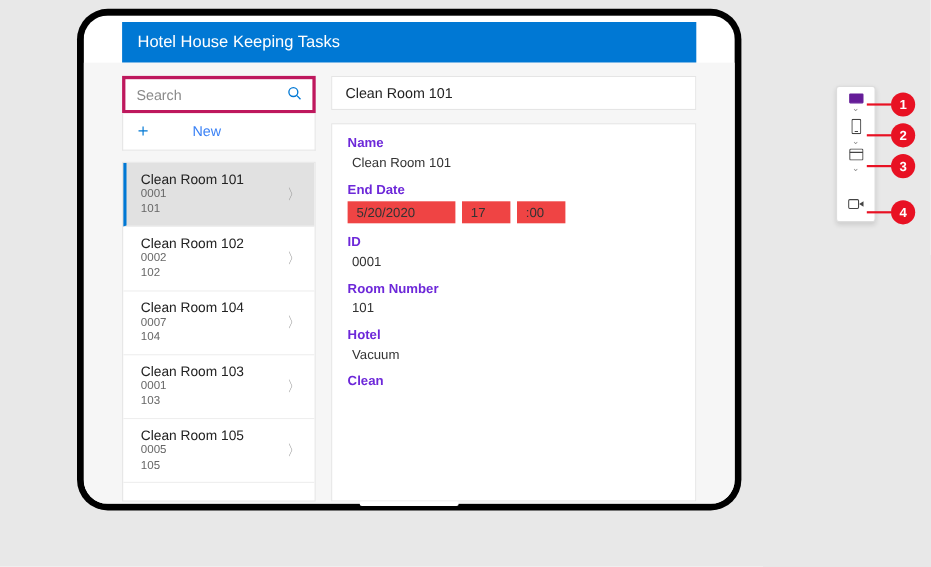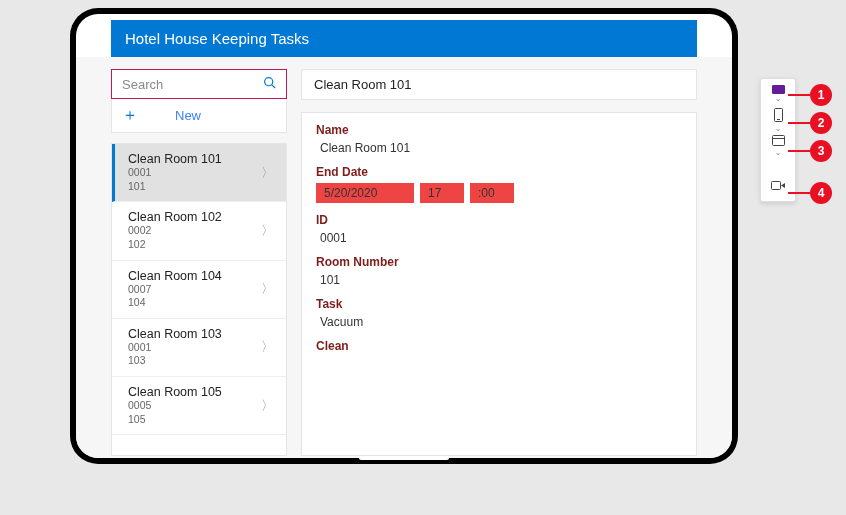--- a/index.html
+++ b/index.html
@@ -1,21 +1,21 @@
 <!DOCTYPE html>
 <html><head>
 <meta charset="utf-8">
 <style>
   * { box-sizing: border-box; margin: 0; padding: 0; font-family: 'Segoe UI', Arial, sans-serif; }
   body { background: #e8e8e8; width: 846px; height: 515px; overflow: hidden; position: relative; }
   
   .tablet-frame {
     position: absolute;
     left: 70px; top: 8px;
-    width: 668px; height: 456px;
+    width: 604px; height: 456px;
     background: #000;
     border-radius: 28px;
     padding: 6px;
   }
   .tablet-screen {
     width: 100%; height: 100%;
     background: #fff;
     border-radius: 22px;
     overflow: hidden;
     position: relative;
@@ -55,21 +55,21 @@
     background: #f6f6f6;
     margin: 0 -35px;
     padding-left: 35px;
     padding-right: 35px;
   }
   
   
   .left-panel { width: 176px; display: flex; flex-direction: column; }
   .search-box {
     background: #fff;
-    border: 1px solid #be185d;
+    border: 3px solid #be185d;
     padding: 6px 10px;
     display: flex; align-items: center; justify-content: space-between;
     color: #8a8a8a; font-size: 13px;
   }
   .search-box .mag { color: #0078d4; font-size: 14px; }
   .new-row {
     background: #fff;
     border: 1px solid #e5e5e5;
     border-top: none;
     padding: 6px 10px;
@@ -121,21 +121,21 @@
   .detail-form {
     margin-top: 12px;
     flex: 1;
     background: #fff;
     border: 1px solid #e5e5e5;
     padding: 10px 14px 0 14px;
     overflow: hidden;
     font-size: 12.5px;
   }
   .field { margin-bottom: 10px; }
-  .field-label { font-weight: 600; color: #7f1d1d; font-size: 12px; margin-bottom: 4px; }
+  .field-label { font-weight: 600; color: #6d28d9; font-size: 12px; margin-bottom: 4px; }
   .field-value { color: #333; font-size: 12px; padding-left: 4px; }
   .date-row { display: flex; gap: 6px; }
   .date-part { background: #ef4444; padding: 3px 8px; font-size: 12px; color: #333; }
   .date-part.d { width: 98px; }
   .date-part.h { width: 44px; }
   .date-part.m { width: 44px; }
   
   
   .float-toolbar {
     position: absolute;
@@ -272,21 +272,21 @@
               <div class="field-label">ID</div>
               <div class="field-value">0001</div>
             </div>
 
             <div class="field">
               <div class="field-label">Room Number</div>
               <div class="field-value">101</div>
             </div>
 
             <div class="field">
-              <div class="field-label">Task</div>
+              <div class="field-label">Hotel</div>
               <div class="field-value">Vacuum</div>
             </div>
 
             <div class="field">
               <div class="field-label">Clean</div>
               <div class="field-value"></div>
             </div>
 
           </div>
         </div>

